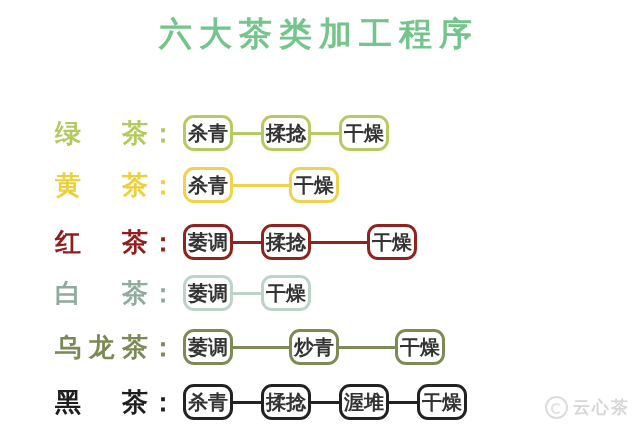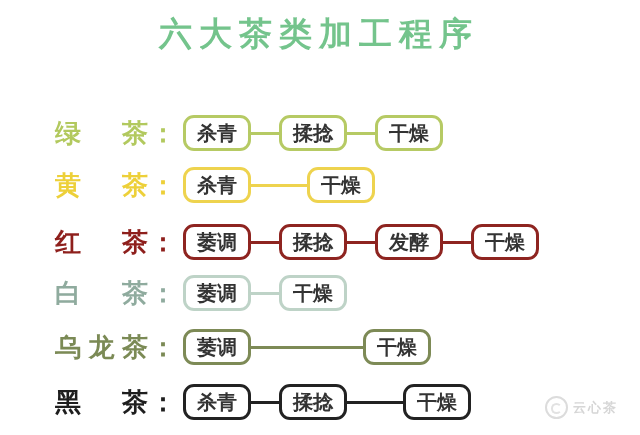--- a/index.html
+++ b/index.html
@@ -37,21 +37,21 @@
     flex:none;
   }
   .chars{
     width:93px;
     display:flex;justify-content:space-between;
   }
   .colon{margin-left:2px;}
   .flow{display:flex;align-items:center;margin-left:7px;}
   .box{
     display:flex;align-items:center;justify-content:center;
-    padding:2px 11px;
+    padding:2px 2px;
     border:3px solid #000;
     border-radius:11px;
     background:#ffffff;
     font-size:20px;font-weight:bold;
     line-height:26px;
     white-space:nowrap;
     flex:none;
   }
   .connector{
     display:inline-block;
@@ -73,21 +73,21 @@
   .wm-logo::after{
     content:"";
     position:absolute;left:4px;top:5px;
     width:7px;height:7px;
     border:2px solid #e2e2e2;
     border-radius:50%;
     border-right-color:transparent;
   }
   .wm-text{
     margin-left:5px;
-    font-size:13px;font-weight:bold;
+    font-size:17px;font-weight:bold;
     letter-spacing:2px;
   }
 </style>
 </head>
 <body>
 
 <div class="page">
   <h1 class="title" style="color: rgb(116, 196, 140);">六大茶类加工程序</h1>
   <div id="rows">
       <div class="row">
@@ -127,21 +127,20 @@
             <span class="ch">红</span>
             <span class="ch">茶</span>
           </span>
           <span class="colon">：</span>
         </div>
         <div class="flow">
           <span class="box" style="border-color: rgb(142, 36, 32); color: rgb(51, 51, 51);">萎调</span>
           <span class="connector" style="background: rgb(142, 36, 32);"></span>
           <span class="box" style="border-color: rgb(142, 36, 32); color: rgb(51, 51, 51);">揉捻</span>
           <span class="connector" style="background: rgb(142, 36, 32);"></span>
-          <span class="box" style="border-color: rgb(142, 36, 32); color: rgb(51, 51, 51);">发酵</span>
           <span class="connector" style="background: rgb(142, 36, 32);"></span>
           <span class="box" style="border-color: rgb(142, 36, 32); color: rgb(51, 51, 51);">干燥</span>
         </div>
       </div>
       <div class="row">
         <div class="label" style="color: rgb(143, 171, 158);">
           <span class="chars">
             <span class="ch">白</span>
             <span class="ch">茶</span>
           </span>
@@ -159,38 +158,40 @@
             <span class="ch">乌</span>
             <span class="ch">龙</span>
             <span class="ch">茶</span>
           </span>
           <span class="colon">：</span>
         </div>
         <div class="flow">
           <span class="box" style="border-color: rgb(125, 138, 86); color: rgb(51, 51, 51);">萎调</span>
           <span class="connector" style="background: rgb(125, 138, 86);"></span>
           <span class="connector" style="background: rgb(125, 138, 86);"></span>
+          <span class="box" style="border-color: rgb(125, 138, 86); color: rgb(51, 51, 51);">炒青</span>
           <span class="connector" style="background: rgb(125, 138, 86);"></span>
           <span class="connector" style="background: rgb(125, 138, 86);"></span>
           <span class="box" style="border-color: rgb(125, 138, 86); color: rgb(51, 51, 51);">干燥</span>
         </div>
       </div>
       <div class="row">
         <div class="label" style="color: rgb(30, 30, 30);">
           <span class="chars">
             <span class="ch">黑</span>
             <span class="ch">茶</span>
           </span>
           <span class="colon">：</span>
         </div>
         <div class="flow">
           <span class="box" style="border-color: rgb(34, 34, 34); color: rgb(51, 51, 51);">杀青</span>
           <span class="connector" style="background: rgb(34, 34, 34);"></span>
           <span class="box" style="border-color: rgb(34, 34, 34); color: rgb(51, 51, 51);">揉捻</span>
           <span class="connector" style="background: rgb(34, 34, 34);"></span>
+          <span class="box" style="border-color: rgb(34, 34, 34); color: rgb(51, 51, 51);">渥堆</span>
           <span class="connector" style="background: rgb(34, 34, 34);"></span>
           <span class="box" style="border-color: rgb(34, 34, 34); color: rgb(51, 51, 51);">干燥</span>
         </div>
       </div>
     </div>
   <div class="watermark" style="color: rgb(214, 214, 214);">
     <span class="wm-logo"></span>
     <span class="wm-text">云心茶</span>
   </div>
 </div>

